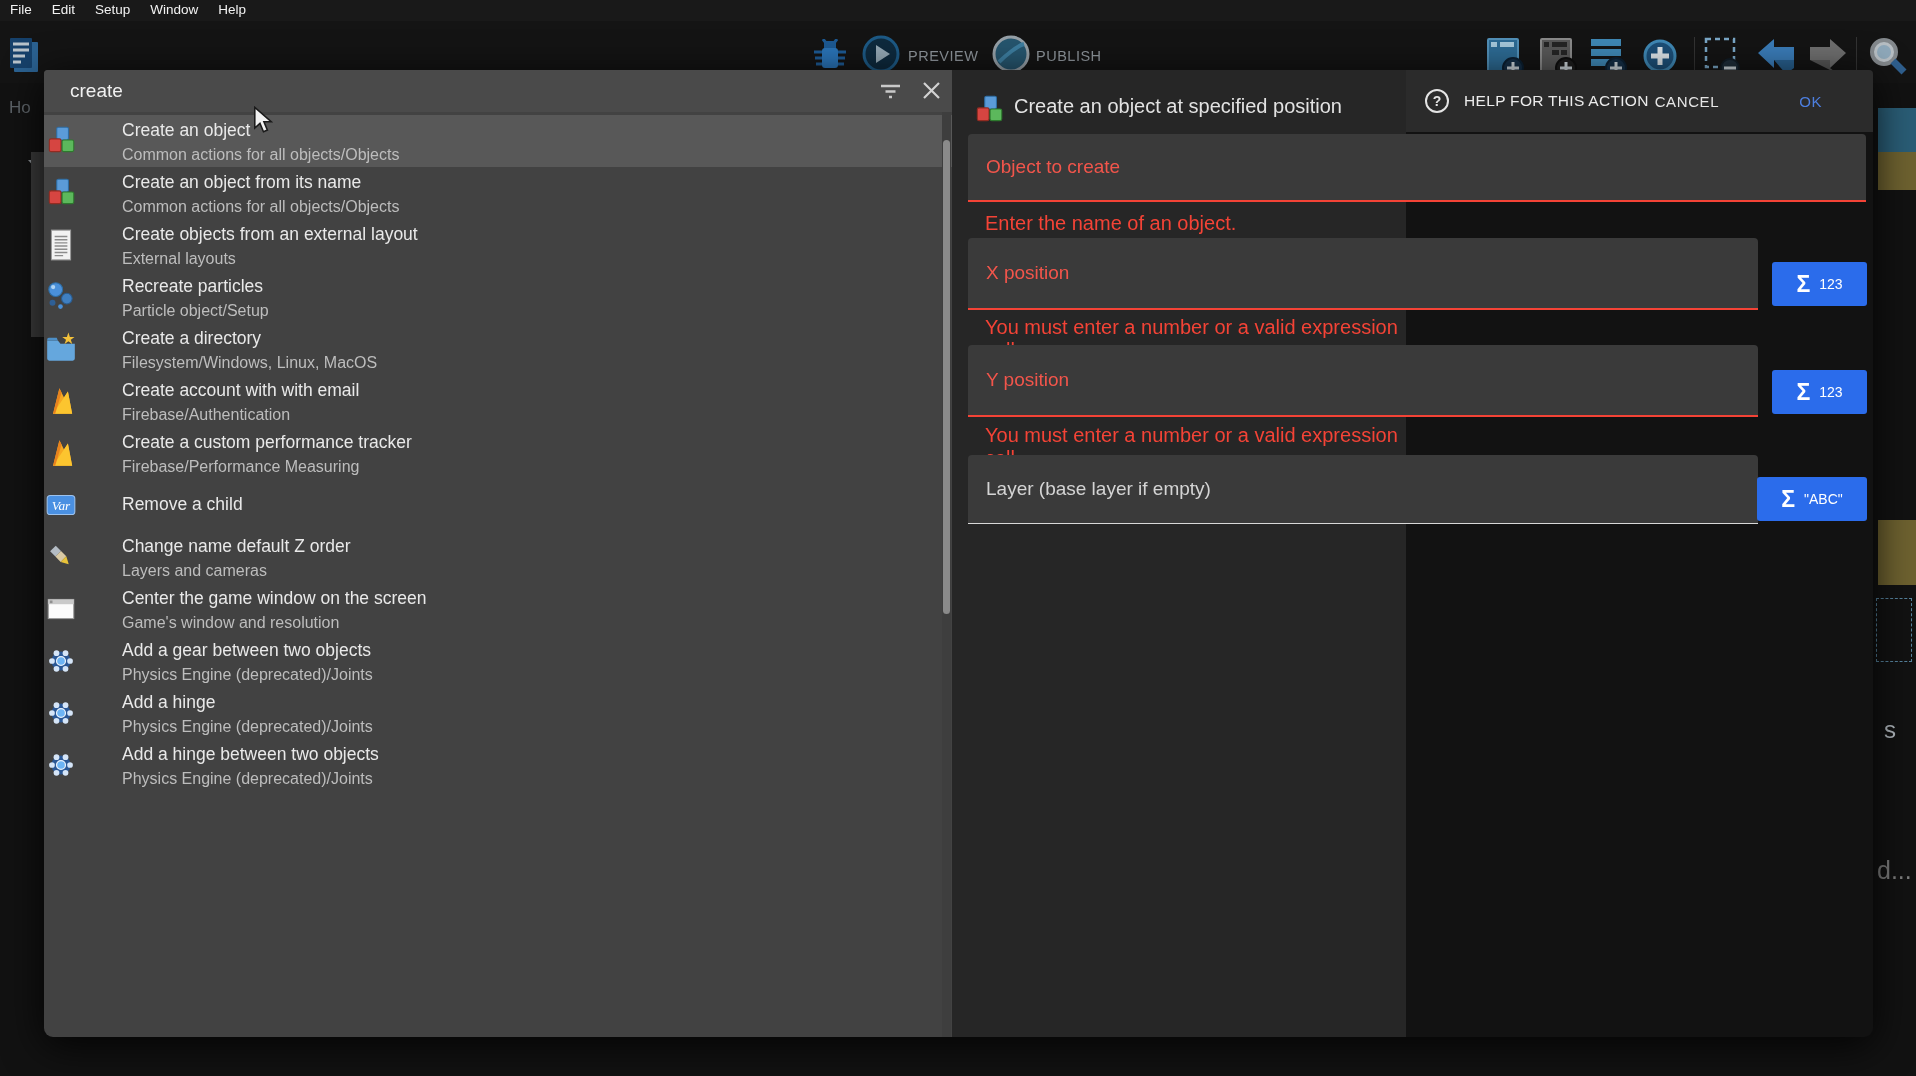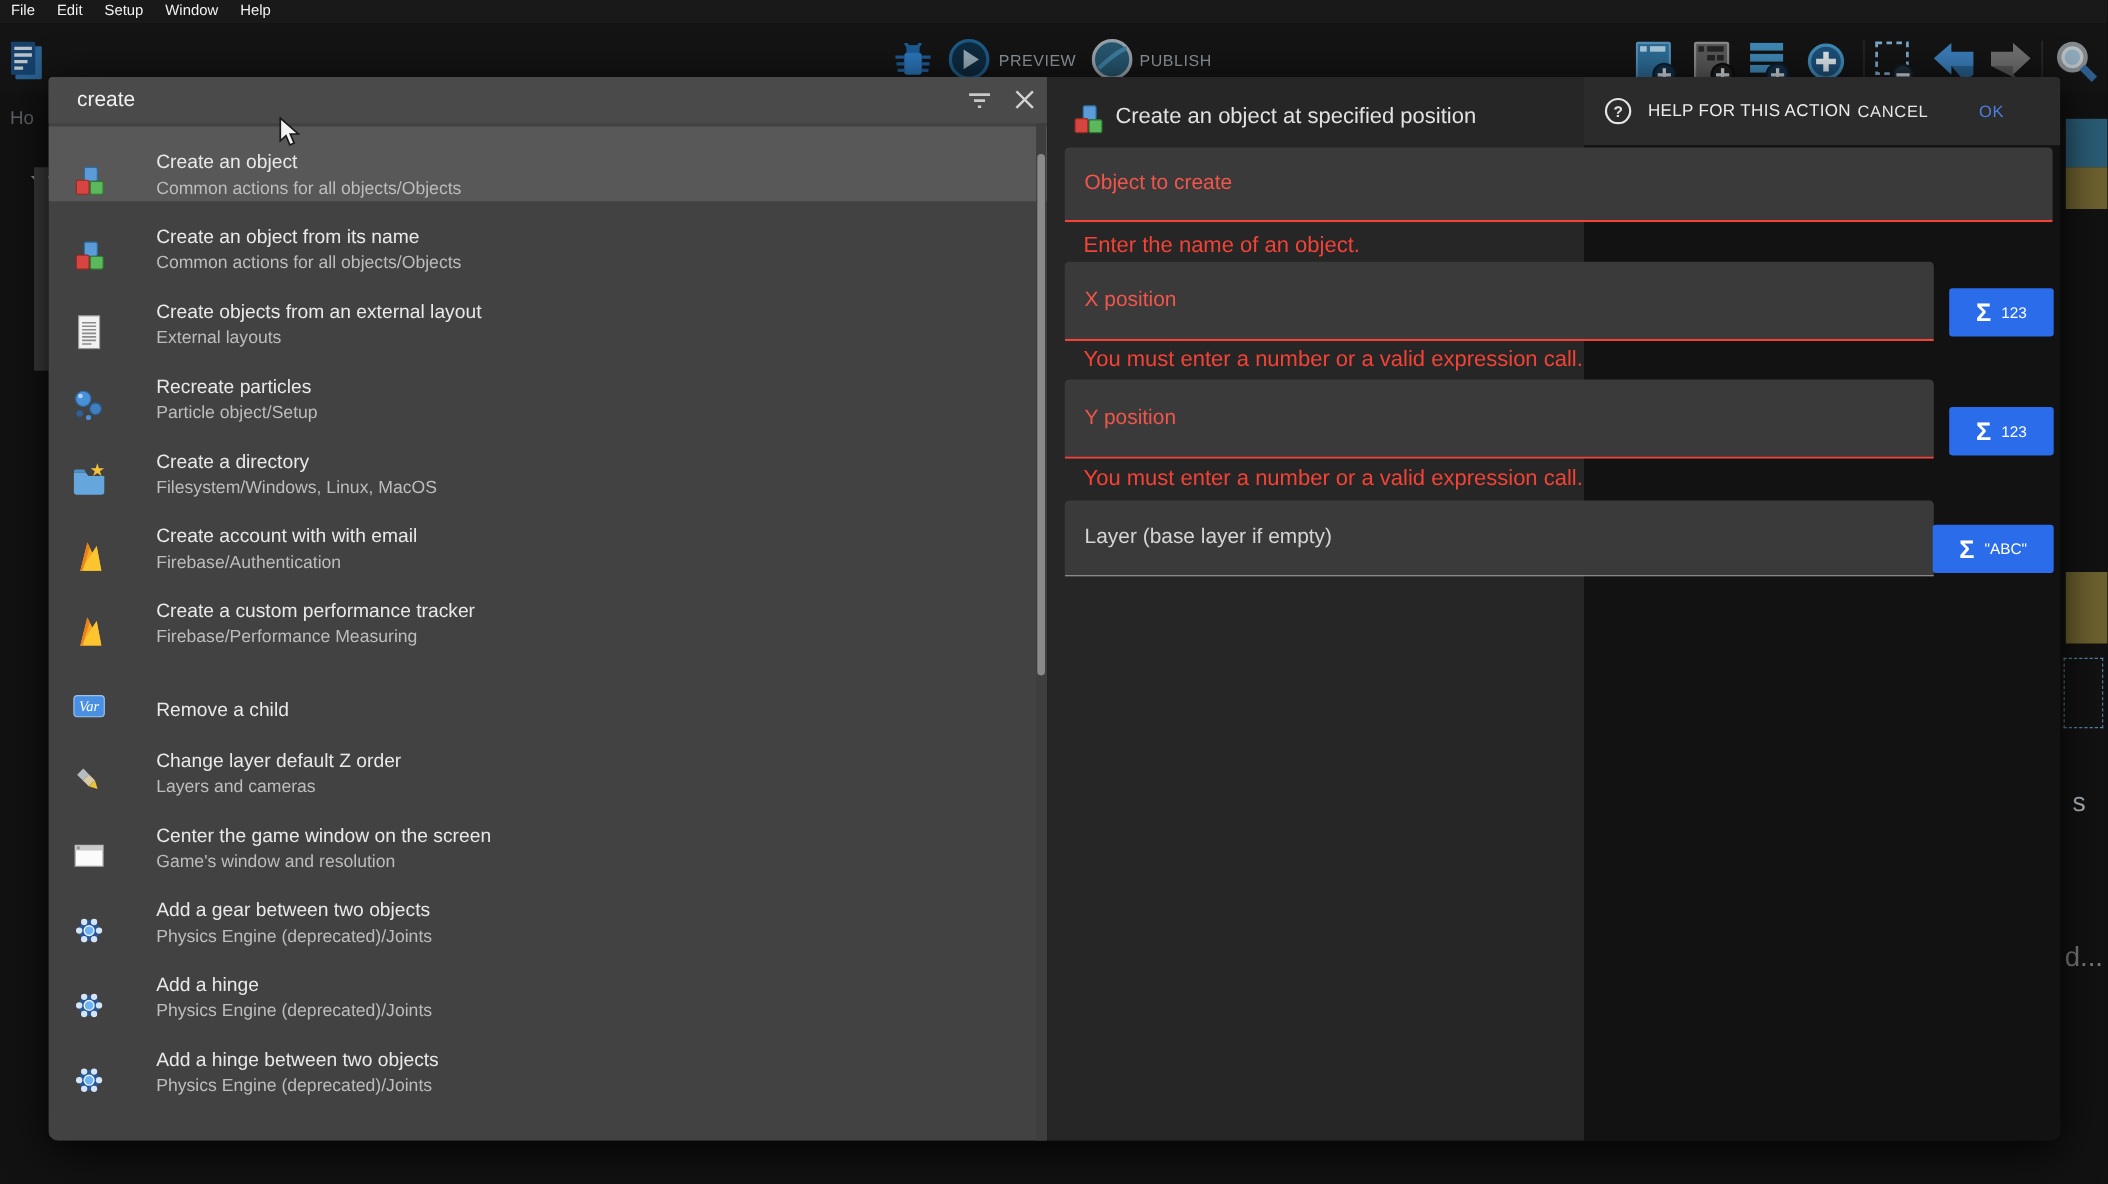--- a/index.html
+++ b/index.html
@@ -32,21 +32,21 @@
     display:flex;border-radius:4px 4px 9px 9px;overflow:hidden;
     box-shadow:0 8px 40px rgba(0,0,0,.85)}
   .dialog-body{flex:1;display:flex;min-height:0}
   
   .list-panel{width:908px;background:#424242;display:flex;flex-direction:column;position:relative}
   .search-bar{height:42px;background:#4a4a4a;display:flex;align-items:center;position:relative;flex:none}
   .search-query{color:#f0f0f0;font-size:19px;margin-left:26px}
   .sb-icon{position:absolute;top:7px;width:27px;height:27px;cursor:pointer}
   .filter-pos{right:48px}.close-pos{right:7px}
   .list{flex:1;overflow:hidden;padding-top:3px;position:relative}
-  .list-row{height:68px;display:flex;align-items:flex-end;padding-left:20px;cursor:pointer}
+  .list-row{height:52px;display:flex;align-items:center;cursor:pointer}
   .list-row.selected{background:#585858}
   .row-icon{width:34px;height:34px;flex:none}
   .row-text{margin-left:44px}
   .row-title{color:#e9e9e9;font-size:17.5px;line-height:1.55}
   .row-sub{color:#bdbdbd;font-size:16px;line-height:1.35}
   .scroll-track{position:absolute;right:1px;top:42px;bottom:0;width:9px;background:#3e3e3e}
   .scroll-thumb{position:absolute;right:2px;top:70px;width:7px;height:474px;background:#8a8a8a;border-radius:4px}
   
   .action-panel{flex:1;background:#262626;position:relative}
   .ap-header-icon{position:absolute;left:20px;top:23px;width:32px;height:32px}
@@ -71,21 +71,21 @@
   .sigma{font-size:23px;font-weight:bold;line-height:1}
   .expr-label{font-size:14px}
   
   .dialog-footer{height:62px;background:#2b2b2b;flex:none;display:flex;align-items:center;
     padding:0 45px 0 18px}
   .help-btn{display:flex;align-items:center;gap:14px;cursor:pointer}
   .help-label{color:#ececec;font-size:15.5px;letter-spacing:.3px}
   .footer-spacer{flex:1}
   .cancel-btn,.ok-btn{background:none;border:none;font-size:15px;letter-spacing:.6px;cursor:pointer;
     font-family:inherit;font-weight:500}
-  .cancel-btn{color:#e6e6e6;margin-right:34px}
+  .cancel-btn{color:#e6e6e6;margin-right:68px}
   .ok-btn{color:#4d7fe0}
   
   .cursor{position:absolute;left:252px;top:106px;z-index:30}
 </style>
 </head>
 <body>
 
 <div class="menubar" id="menubar">
     <span class="menu-item">File</span>
     <span class="menu-item">Edit</span>
@@ -314,21 +314,21 @@
 
   <div class="list-row">
     <span class="row-icon"><svg width="34" height="34" viewBox="0 0 32 32">
                 <g transform="rotate(-45 16 16)">
                   <rect x="12.5" y="5" width="7.5" height="7" fill="#b4bcc4"></rect>
                   <rect x="12.5" y="12" width="7.5" height="7" fill="#d9c9a4"></rect>
                   <path d="M12.5 19h7.5l-3.7 7z" fill="#e8c33a"></path>
                 </g>
               </svg></span>
     <div class="row-text">
-      <div class="row-title">Change layer default Z order</div>
+      <div class="row-title">Change name default Z order</div>
       <div class="row-sub">Layers and cameras</div>
     </div>
   </div>
 
   <div class="list-row">
     <span class="row-icon"><svg width="34" height="34" viewBox="0 0 32 32">
                 <rect x="4" y="7" width="24" height="18" fill="#fbfbfb" stroke="#9a9a9a"></rect>
                 <rect x="4" y="7" width="24" height="4.5" fill="#c9c9c9"></rect>
                 <rect x="5.5" y="8" width="2.5" height="2.5" fill="#8f8f8f"></rect>
               </svg></span>

